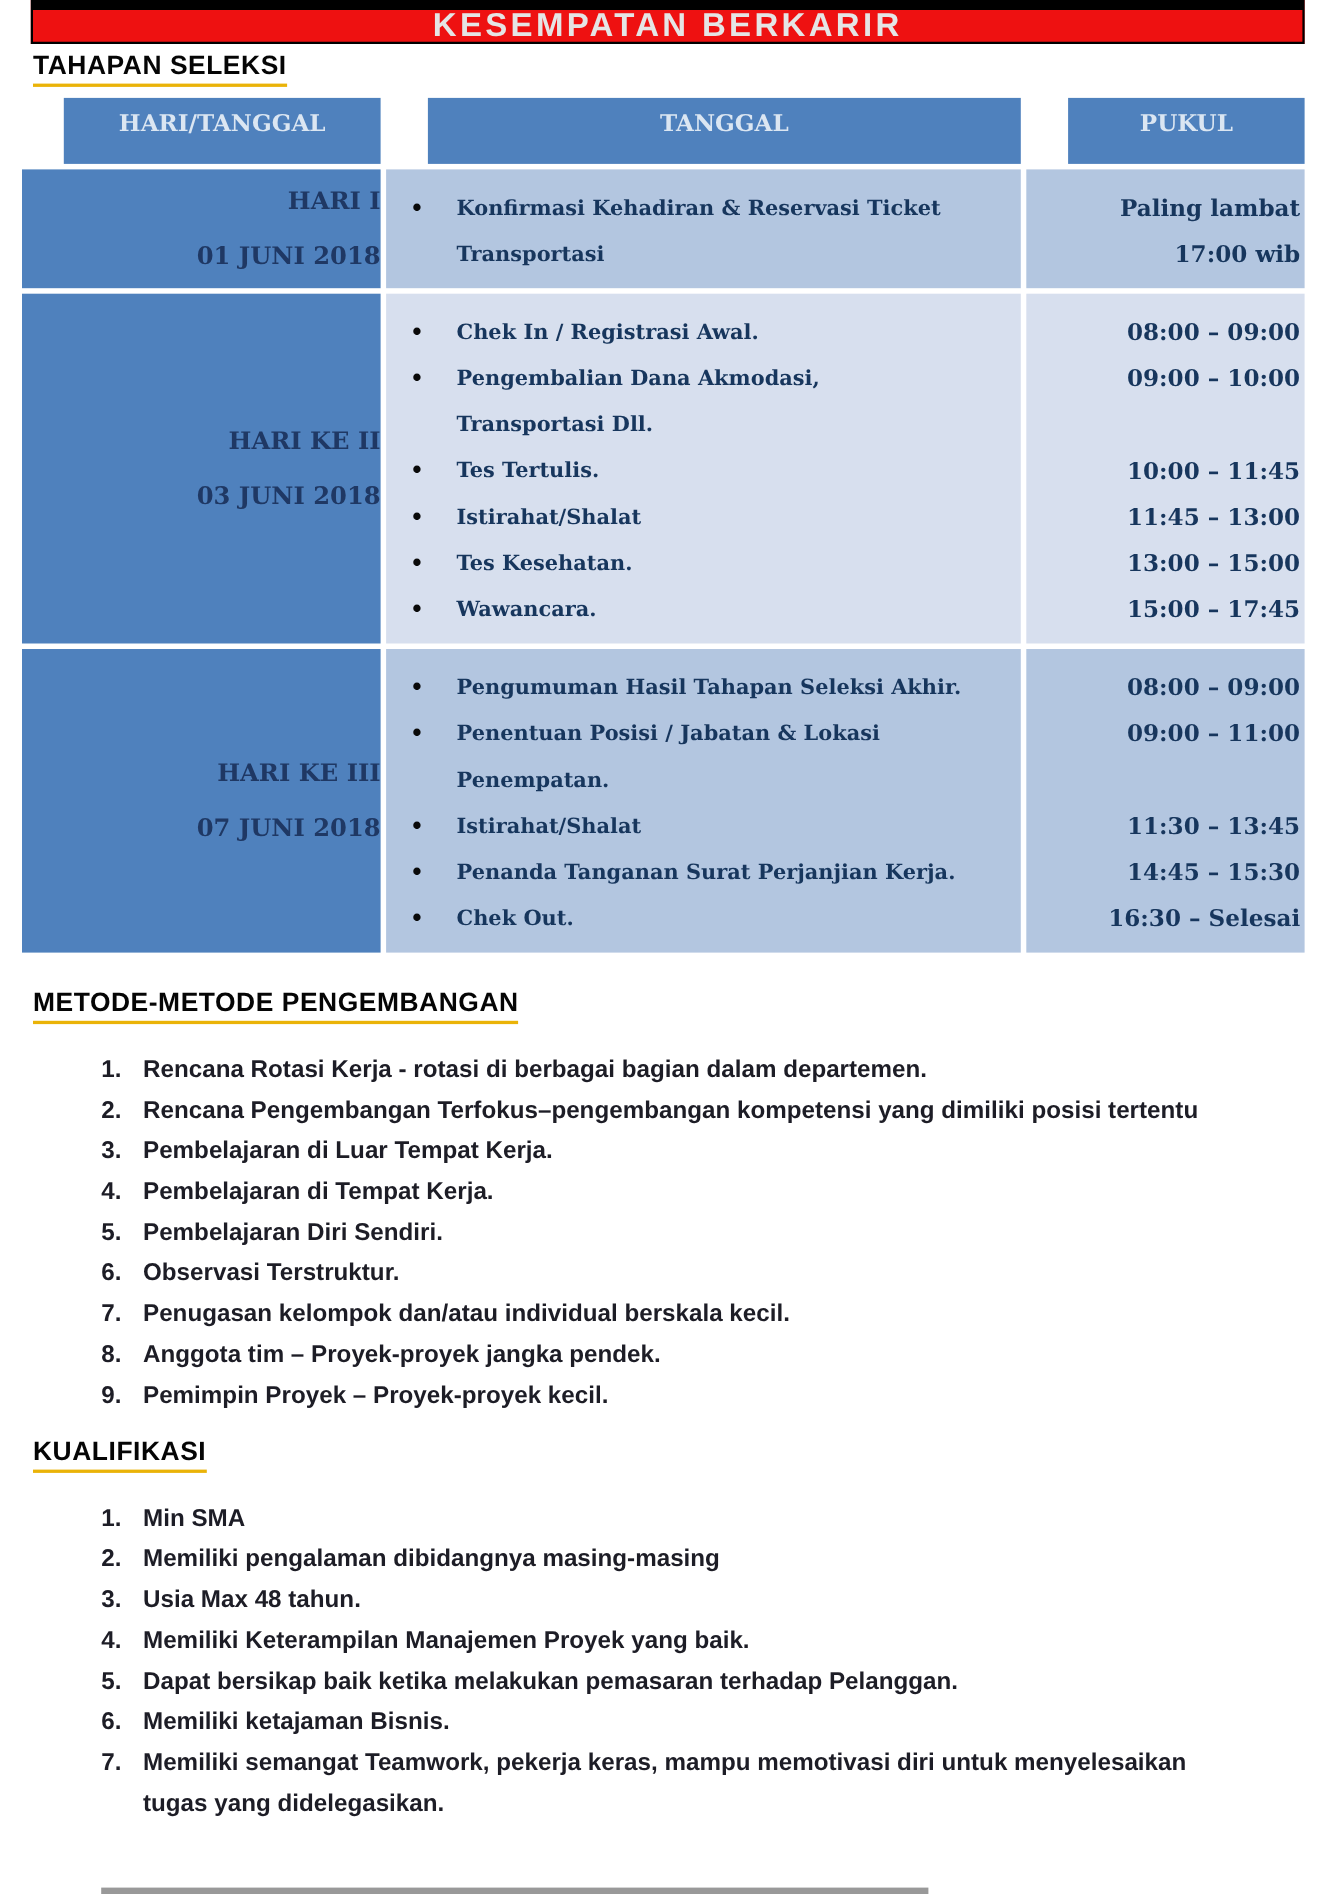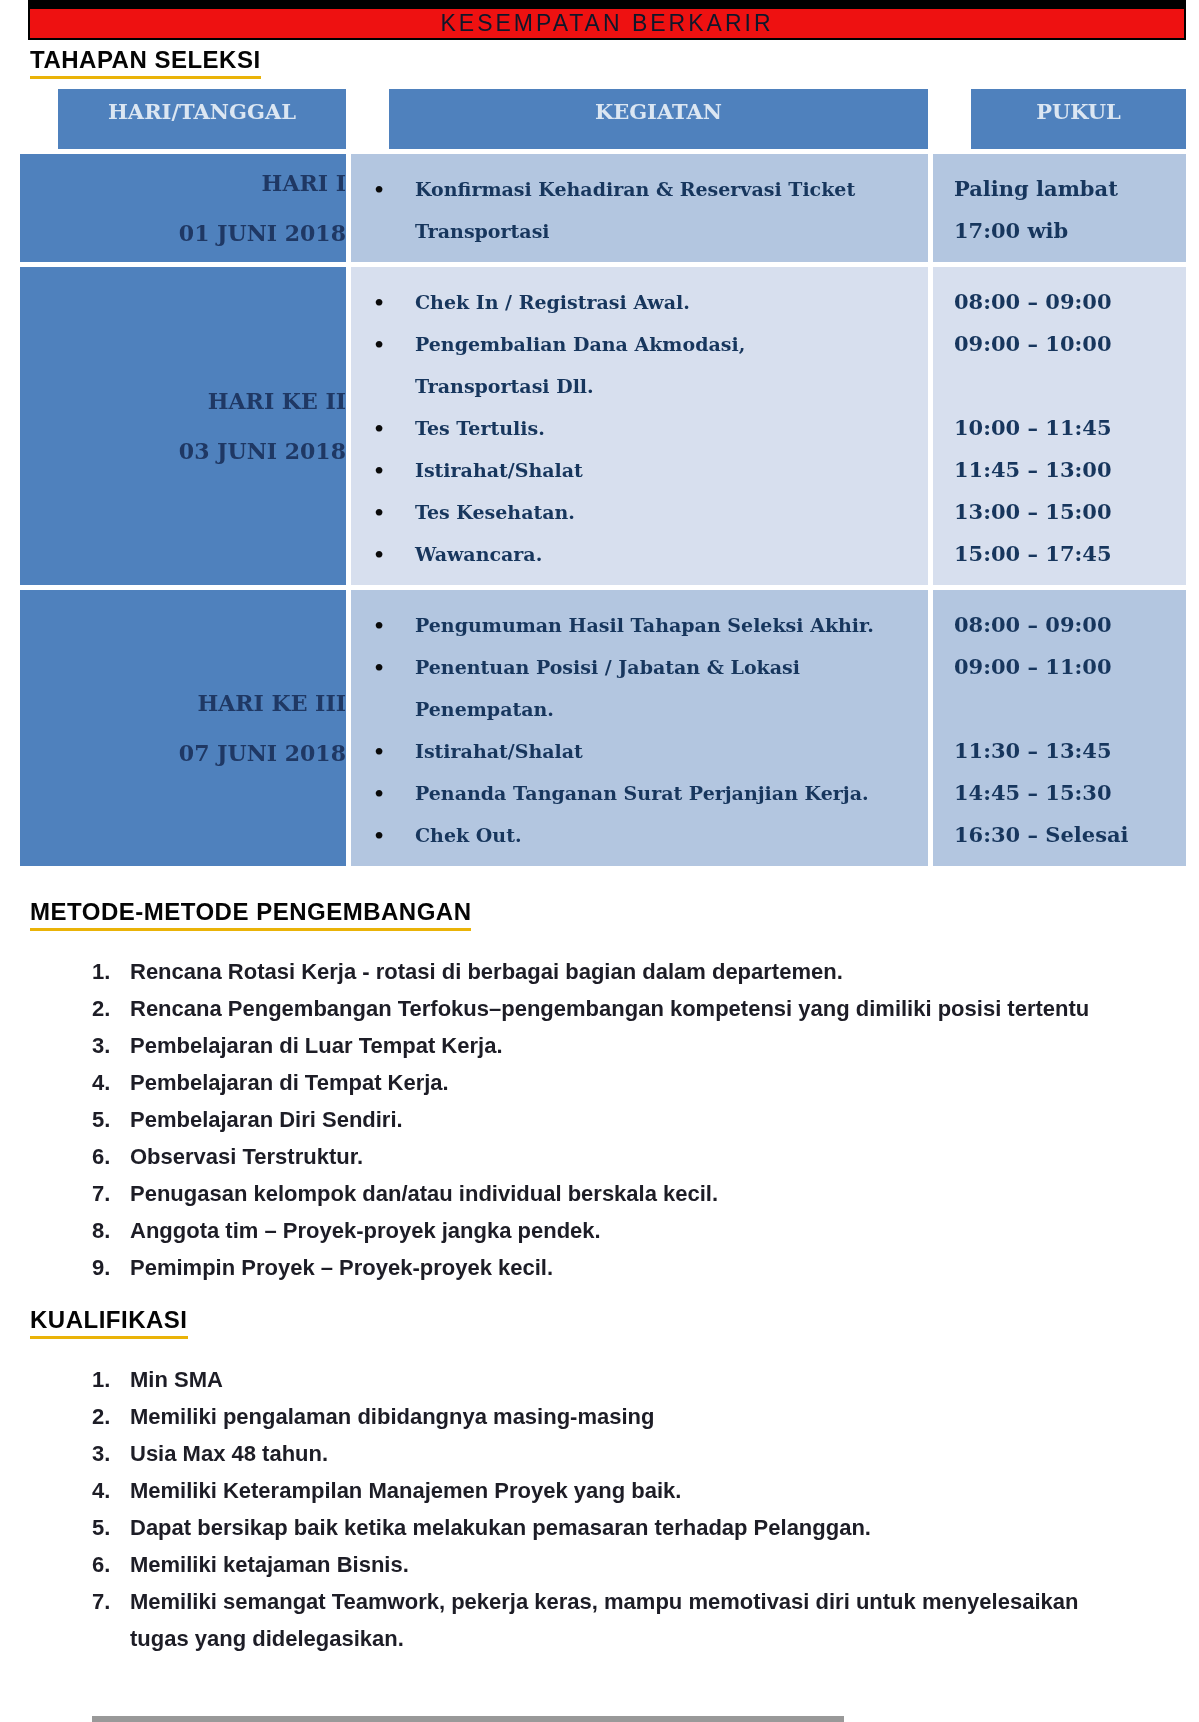--- a/index.html
+++ b/index.html
@@ -11,21 +11,21 @@
   }
 
   
   .banner {
     position:absolute; top:0; left:28px; width:1158px; height:40px;
     background:#ee1111;
     border:2px solid #000000; border-top:9px solid #000000;
     display:flex; align-items:center; justify-content:center;
   }
   .banner-title {
-    color:#0f172a; font-weight:400; font-size:23px; letter-spacing:3px;
+    color:#e5e5e5; font-weight:700; font-size:30px; letter-spacing:3px;
   }
 
   .content { position:absolute; top:46px; left:0; width:1199px; }
 
   .section-heading {
     margin-left:30px;
     font-size:24px; font-weight:800; color:#050505; letter-spacing:0.5px;
   }
   .section-heading .underline {
     display:inline-block; border-bottom:3px solid #eab308; padding-bottom:2px;
@@ -42,21 +42,21 @@
     font-family:"DejaVu Serif", serif; font-weight:700; font-size:21px;
     display:flex; justify-content:center; align-items:flex-start; padding-top:10px;margin-left:38px;
   }
   .cell-day {
     background:#4f81bd; color:#1f3864;
     font-family:"DejaVu Serif", serif; font-weight:700; font-size:22px;
     display:flex; flex-direction:column; justify-content:center; align-items:flex-end;
     gap:24px; text-align:center;
   }
   .cell-keg { padding:14px 8px 10px 12px; }
-  .cell-puk { padding:14px 21px 10px; text-align:left; }
+  .cell-puk { padding:14px 4px 10px; text-align:right; }
   .shade-medium { background:#b3c6e0; }
   .shade-light  { background:#d7dfee; }
   .k-line {
     display:flex; align-items:flex-start;
     min-height:42px; line-height:42px;
     font-family:"DejaVu Serif", serif; font-weight:700; font-size:19px; color:#17365d;
   }
   .bullet { flex:none; width:52px; padding-left:10px; color:#0a0a0a; }
   .bullet::before { content:"\2022"; font-size:19px; }
   .bullet.hide::before { visibility:hidden; }
@@ -92,21 +92,21 @@
 <div class="content">
 
   <div class="section-heading">
     <span class="underline">TAHAPAN SELEKSI</span>
   </div>
 
   <div class="sel-table">
 
     <div class="t-row">
       <div class="cell-head">HARI/TANGGAL</div>
-      <div class="cell-head">KEGIATAN</div>
+      <div class="cell-head">TANGGAL</div>
       <div class="cell-head">PUKUL</div>
     </div>
 
     <div class="t-row">
       <div class="cell-day">
         <span>HARI I</span>
         <span>01 JUNI 2018</span>
       </div>
       <div class="cell-keg shade-medium">
         <div class="k-line">

